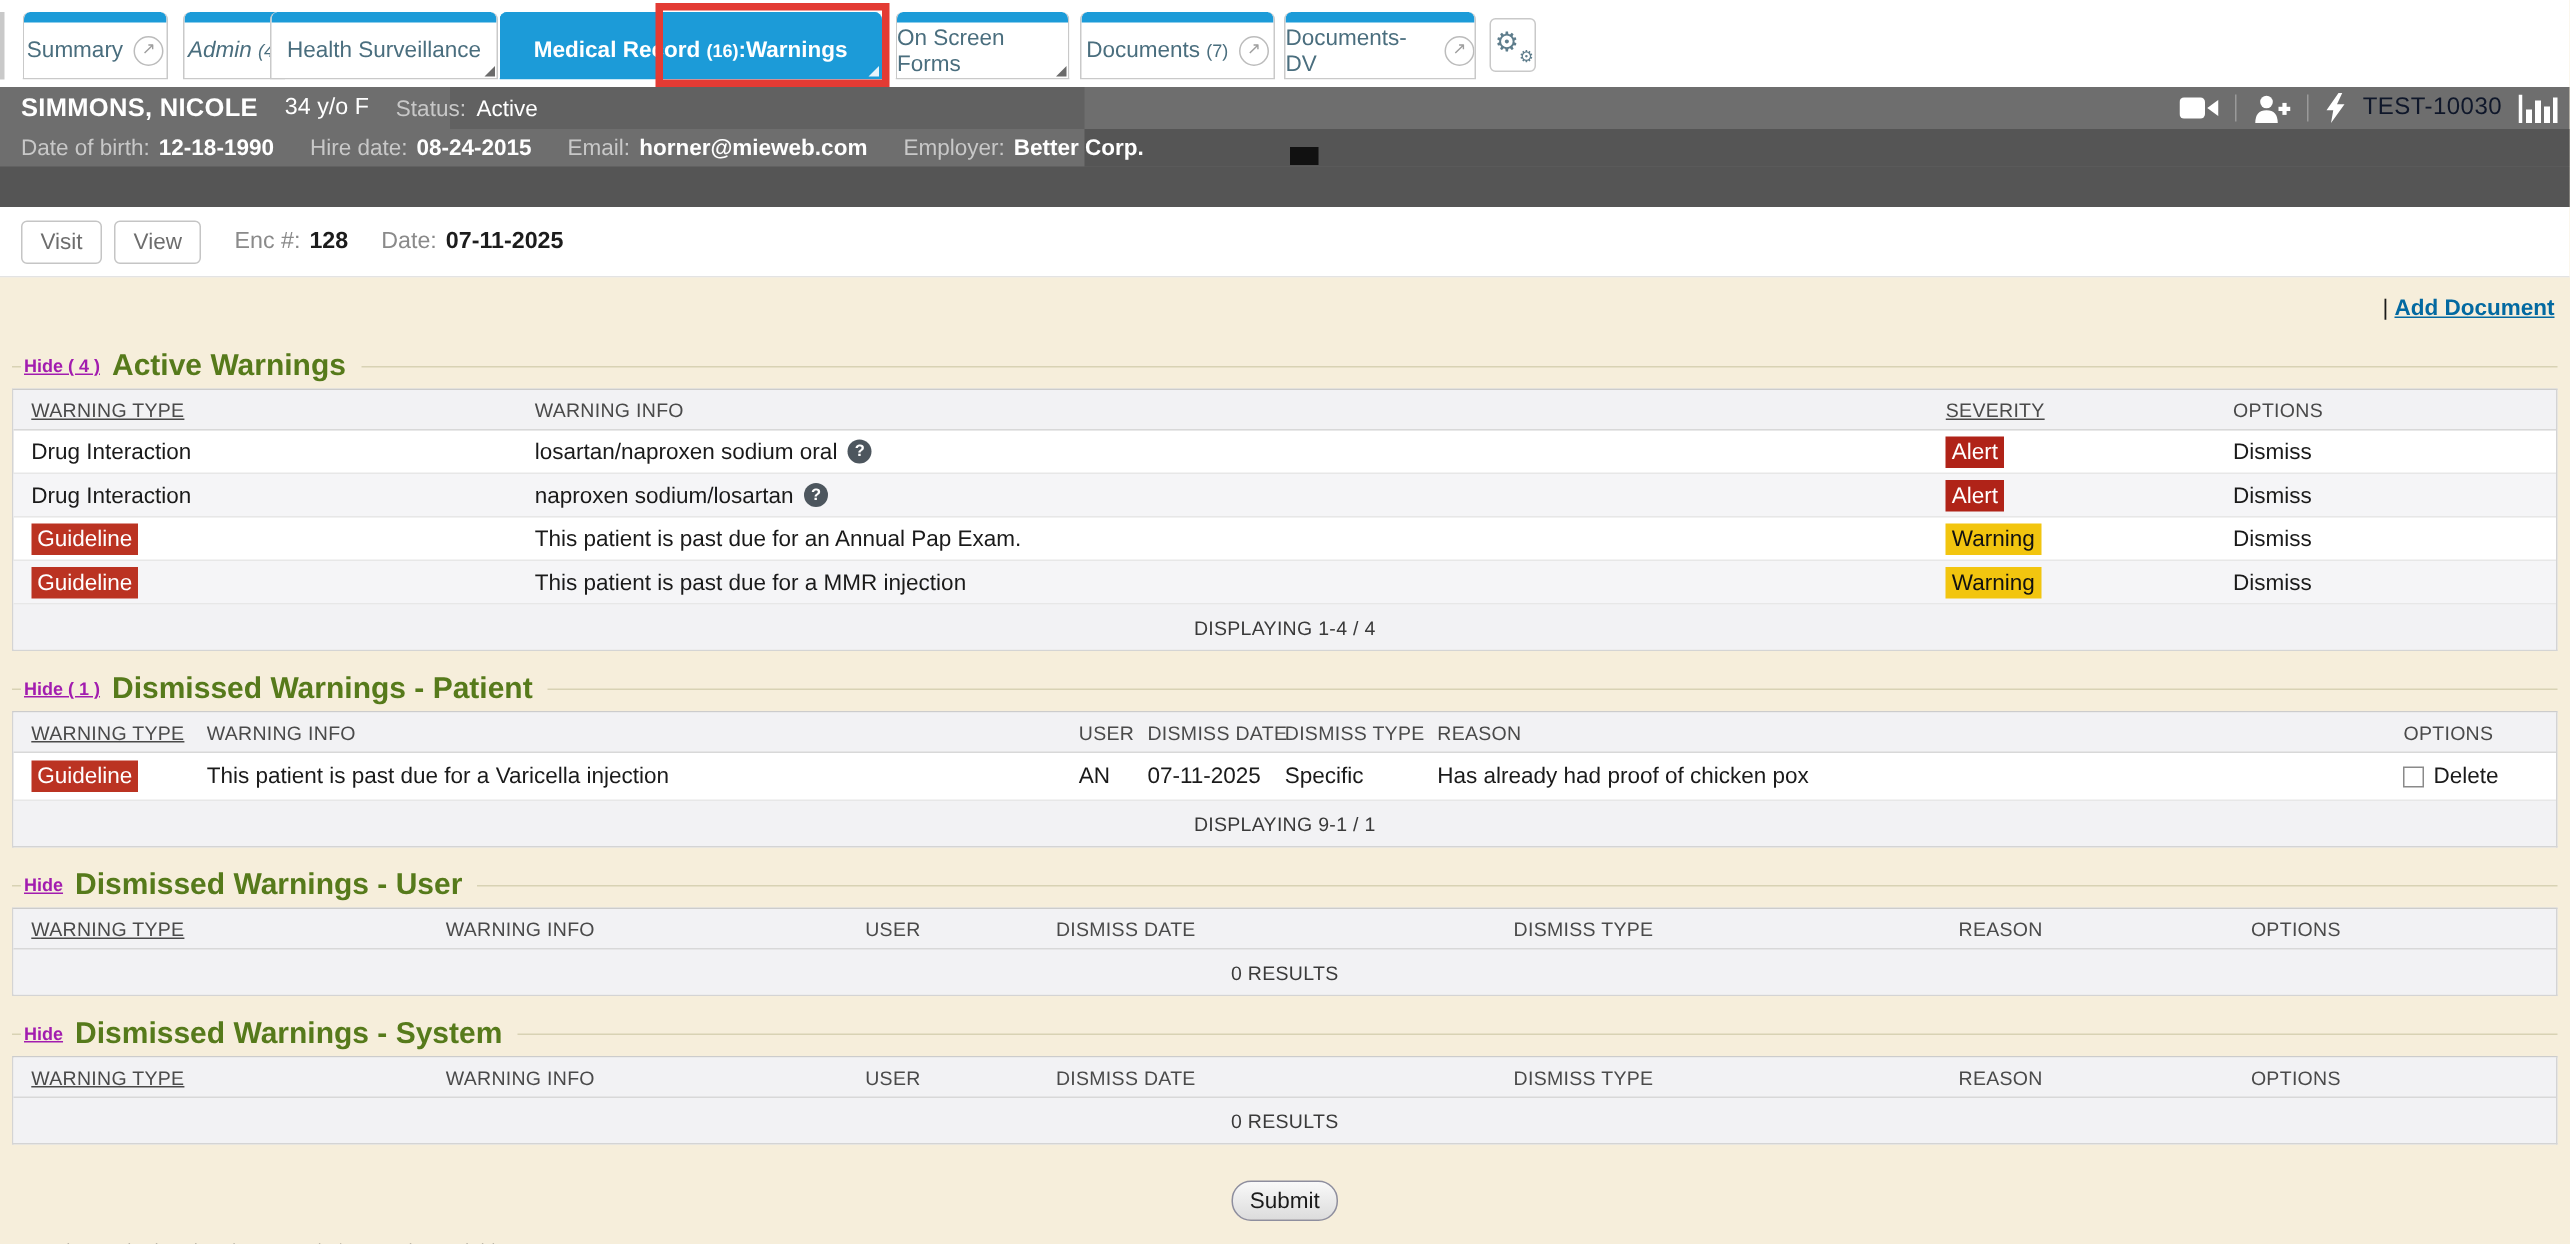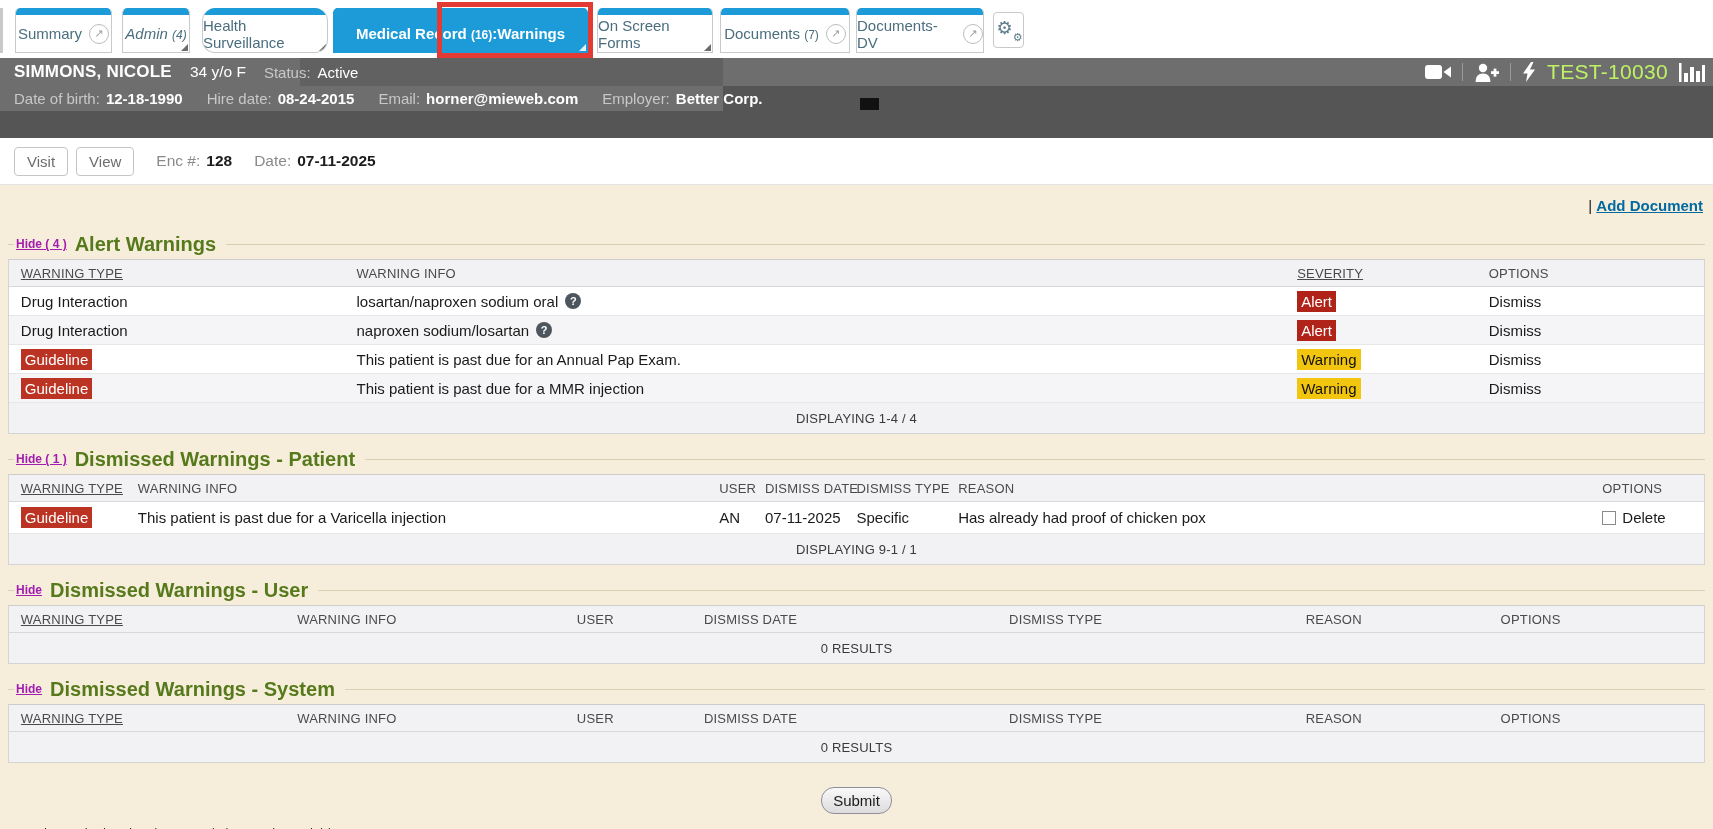--- a/index.html
+++ b/index.html
@@ -40,21 +40,21 @@
   #ph-name-line { left:14px; top:0; height:28px; gap:18px; z-index:2; }
   .ph-name { font-size:17px; font-weight:bold; letter-spacing:.2px; }
   .ph-agesex { font-size:15.5px; }
   .ph-label { color:#c8c8c8; font-size:15px; }
   .ph-value { color:#fff; font-size:15px; font-weight:bold; }
   #ph-demo-line { left:14px; top:28px; height:25px; gap:6px; z-index:2; font-size:14.5px; }
   .ph-gap { width:12px; }
   #ph-icons { position:absolute; right:8px; top:0; height:28px; display:flex; align-items:center; gap:11px; z-index:2; }
   .ph-sep { width:1px; height:18px; background:#9a9a9a; }
   .ph-icon { display:flex; align-items:center; cursor:pointer; }
-  #chart-id { font-size:21px; color:#bef264; letter-spacing:.3px; }
+  #chart-id { font-size:16px; color:#0f172a; letter-spacing:.3px; }
 
   
   #visit-row { position:absolute; left:0; top:138px; width:1713px; height:47px; background:#fff;
     display:flex; align-items:center; border-bottom:1px solid #e3e3e3; }
   .vbtn { margin-left:14px; padding:5px 12px; border:1px solid #c5c5c5; border-radius:4px;
     background:#fff; color:#6d6d6d; font-size:15px; cursor:pointer; font-family:inherit; }
   .enc-label { margin-left:22px; color:#8a8a8a; font-size:15.5px; }
   .enc-value { margin-left:6px; color:#1c1c1c; font-size:15.5px; font-weight:bold; }
 
   
@@ -104,21 +104,21 @@
       <div class="tab" style="left: 15px; width: 97px;">
         <span class="bluebar"></span>
         <span>Summary</span>
         <span class="ext-icon">↗</span>
       </div>
       <div class="tab" style="left: 122px; width: 68px; font-style: italic;">
         <span class="bluebar"></span>
         <span>Admin <span class="count">(4)</span></span>
         <span class="corner"></span>
       </div>
-      <div class="tab" style="left: 202px; width: 126px; border-radius: 13px;">
+      <div class="tab" style="left: 180px; width: 152px;">
         <span class="bluebar"></span>
         <span>Health Surveillance</span>
         <span class="corner"></span>
       </div>
       <div class="tab active" style="left: 333px; width: 255px;">
         <span class="bluebar"></span>
         <span>Medical Record <span class="count">(16)</span>:Warnings</span>
         <span class="corner"></span>
       </div>
       <div class="tab" style="left: 597px; width: 116px;">
@@ -224,21 +224,21 @@
   <div id="adddoc-line">
     <span>|</span>
     <span id="adddoc-link">Add Document</span>
   </div>
 
   <div id="sections">
       <div class="section">
         <div class="sec-head">
           <span class="sec-stub"></span>
           <span class="hide-link">Hide ( 4 )</span>
-          <span class="sec-title">Alert Warnings</span>
+          <span class="sec-title">Active Warnings</span>
           <span class="sec-rule"></span>
         </div>
         <div class="tbl">
           <div class="trow thead">
             <span class="cell sortable" style="left: 0.7%;">WARNING TYPE</span>
             <span class="cell" style="left: 20.5%;">WARNING INFO</span>
             <span class="cell sortable" style="left: 76%;">SEVERITY</span>
             <span class="cell" style="left: 87.3%;">OPTIONS</span>
           </div>
           <div class="trow drow">

